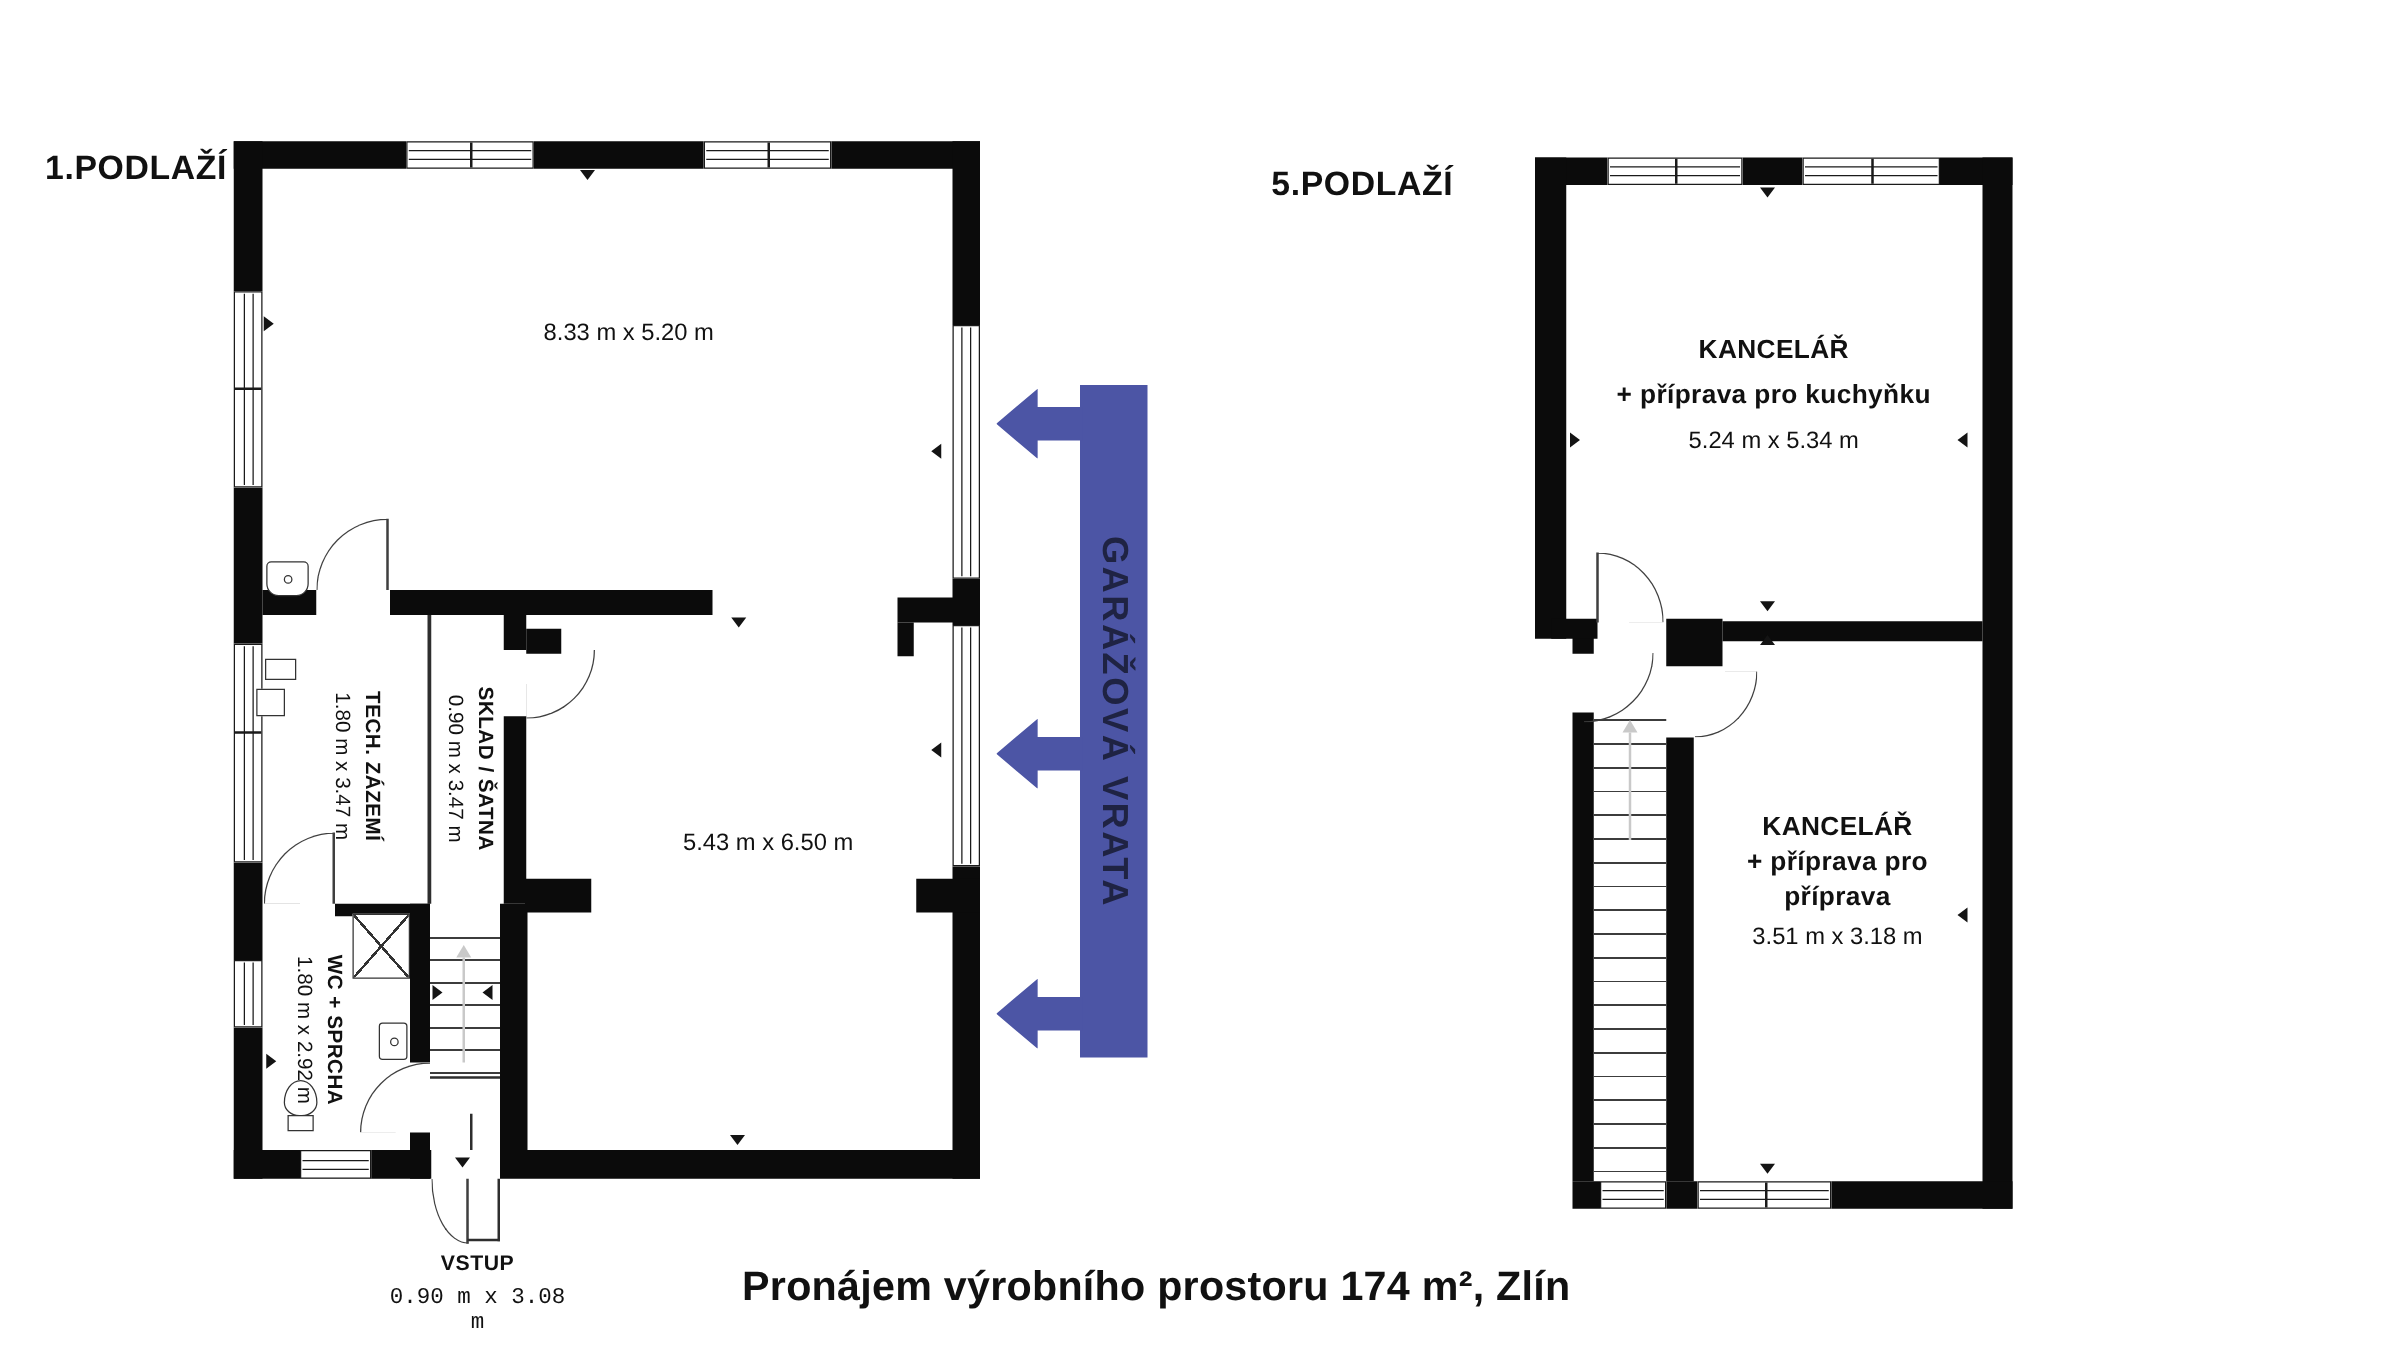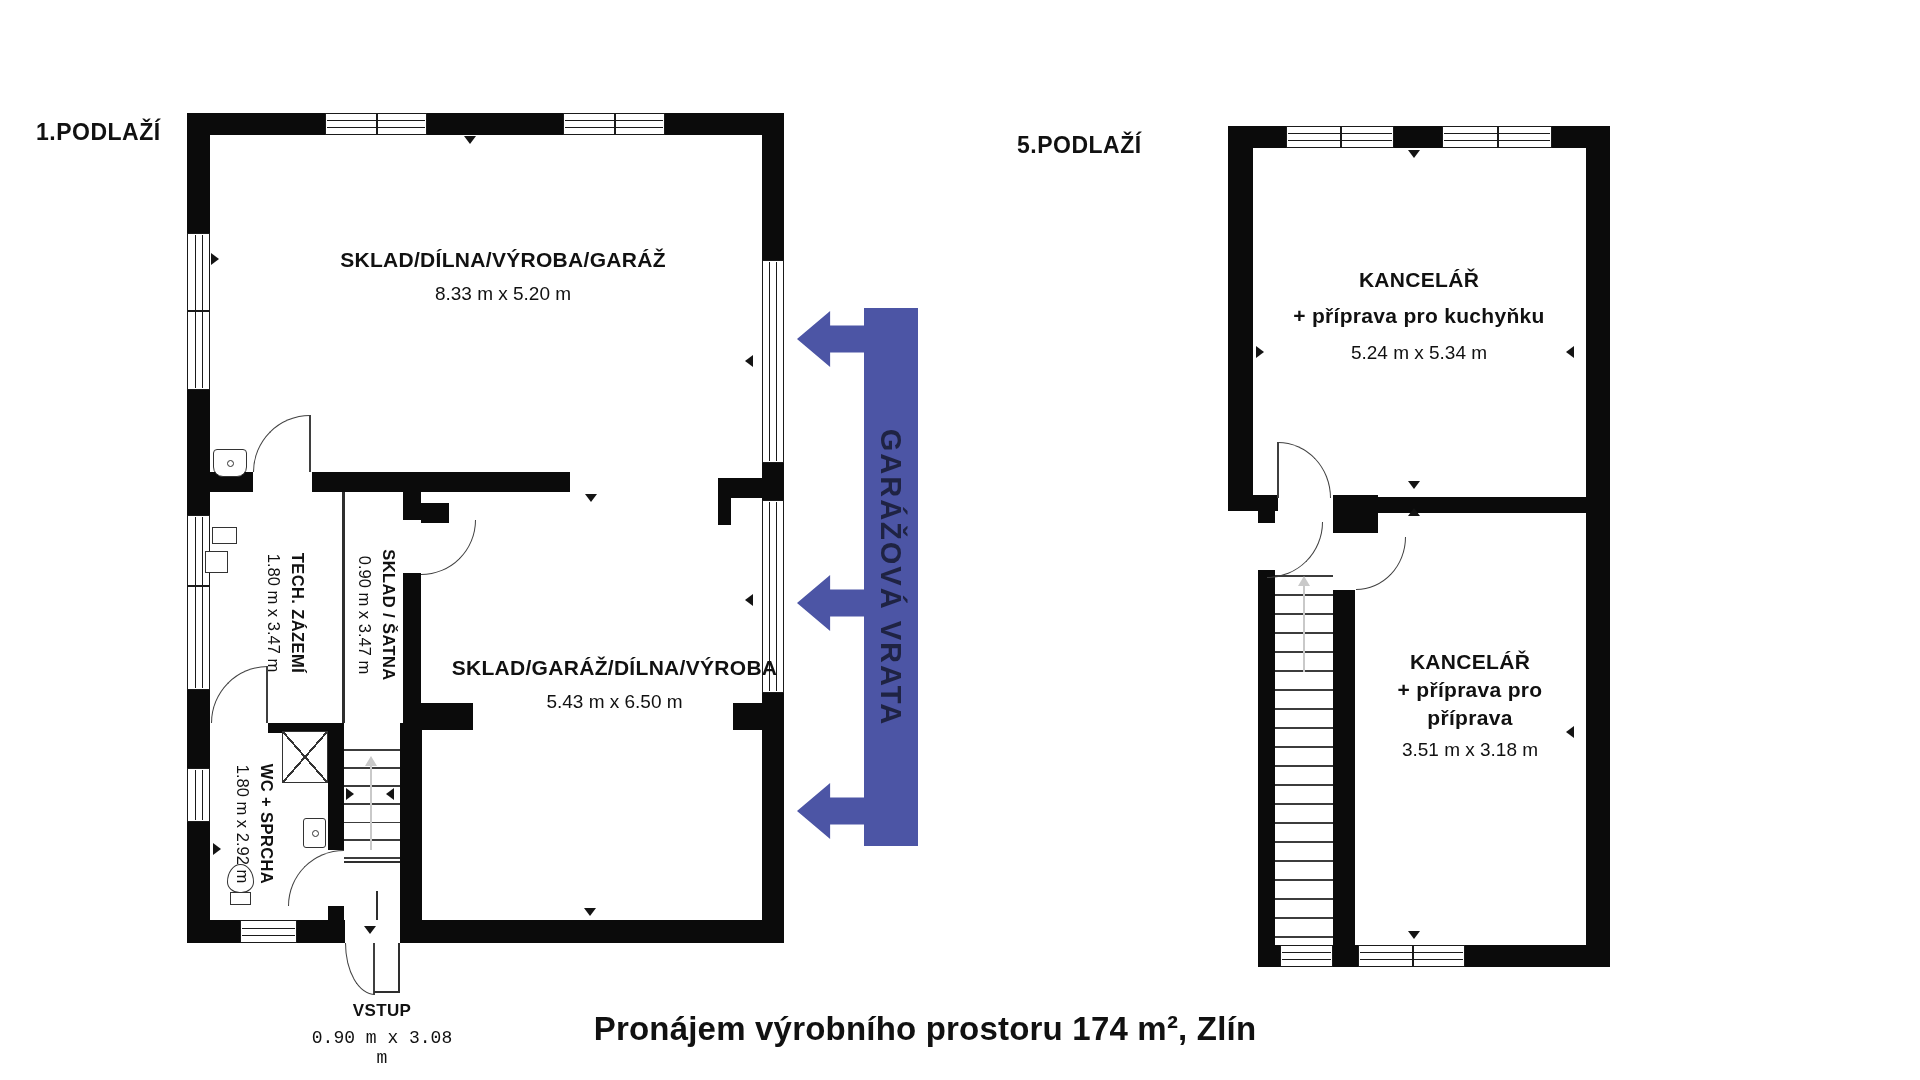--- a/index.html
+++ b/index.html
@@ -25,21 +25,21 @@
   .fixture{position:absolute;border:1.5px solid #333;background:#fff;box-sizing:border-box;}
   .sink::after{content:"";position:absolute;left:50%;top:40%;width:5px;height:5px;margin-left:-3px;border:1.5px solid #333;border-radius:50%;}
   .xbox{background-image:
      linear-gradient(to top right,transparent calc(50% - 1px),#333 calc(50% - 1px) calc(50% + 1px),transparent calc(50% + 1px)),
      linear-gradient(to bottom right,transparent calc(50% - 1px),#333 calc(50% - 1px) calc(50% + 1px),transparent calc(50% + 1px));}
   .tk{position:absolute;width:0;height:0;}
   .tk.d{border-left:6px solid transparent;border-right:6px solid transparent;border-top:8px solid #141414;}
   .tk.u{border-left:6px solid transparent;border-right:6px solid transparent;border-bottom:8px solid #141414;}
   .tk.l{border-top:6px solid transparent;border-bottom:6px solid transparent;border-right:8px solid #141414;}
   .tk.r{border-top:6px solid transparent;border-bottom:6px solid transparent;border-left:8px solid #141414;}
-  .title{position:absolute;font-weight:800;font-size:23px;letter-spacing:.5px;text-align:center;}
+  .title{position:absolute;font-weight:800;font-size:27px;letter-spacing:.5px;text-align:center;}
   .room-label{position:absolute;text-align:center;}
   .rl-name{font-weight:700;font-size:21px;letter-spacing:.3px;line-height:27px;}
   .rl-name.lh{line-height:36px;}
   .rl-name.lh2{line-height:28px;}
   .rl-dims{font-size:19px;margin-top:10px;}
   .rotlabel{position:absolute;text-align:center;transform:rotate(90deg);white-space:nowrap;}
   .vname{font-weight:700;font-size:16.5px;letter-spacing:.4px;line-height:24px;}
   .vdims{font-size:16.5px;line-height:24px;}
   .banner{position:absolute;left:864px;top:308px;width:54px;height:538px;background:#4c55a5;
           display:flex;align-items:center;justify-content:center;}
@@ -142,25 +142,23 @@
     <div class="tk d" style="left:584px;top:908px"></div>
     <div class="tk d" style="left:364px;top:926px"></div>
     <div class="tk r" style="left:211px;top:253px"></div>
     <div class="tk r" style="left:213px;top:843px"></div>
     <div class="tk l" style="left:745px;top:355px"></div>
     <div class="tk l" style="left:745px;top:594px"></div>
     <div class="tk r" style="left:346px;top:788px"></div>
     <div class="tk l" style="left:386px;top:788px"></div>
 
     <div class="room-label" style="left:333px;top:246px;width:340px">
-      <div class="rl-name">SKLAD/DÍLNA/VÝROBA/GARÁŽ</div>
       <div class="rl-dims">8.33 m x 5.20 m</div>
     </div>
     <div class="room-label" style="left:442px;top:654px;width:345px">
-      <div class="rl-name">SKLAD/GARÁŽ/DÍLNA/VÝROBA</div>
       <div class="rl-dims">5.43 m x 6.50 m</div>
     </div>
     <div class="rotlabel" style="left:206px;top:589px;width:160px;height:48px">
       <div class="vname">TECH. ZÁZEMÍ</div>
       <div class="vdims">1.80 m x 3.47 m</div>
     </div>
     <div class="rotlabel" style="left:289px;top:591px;width:175px;height:48px">
       <div class="vname">SKLAD / ŠATNA</div>
       <div class="vdims">0.90 m x 3.47 m</div>
     </div>

